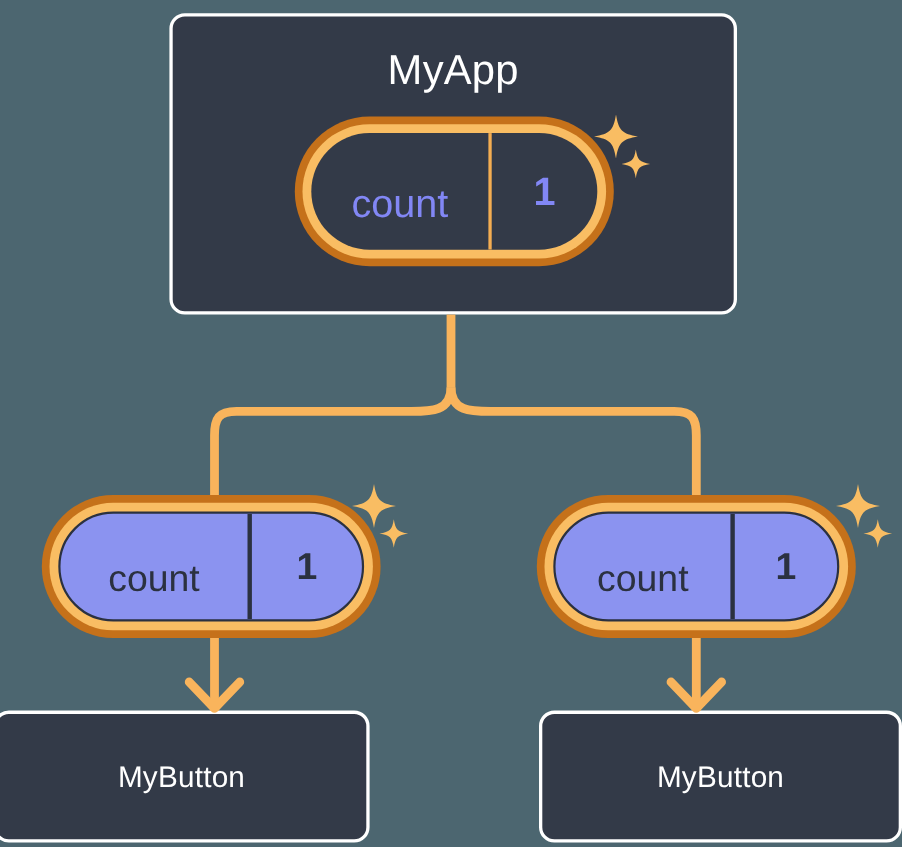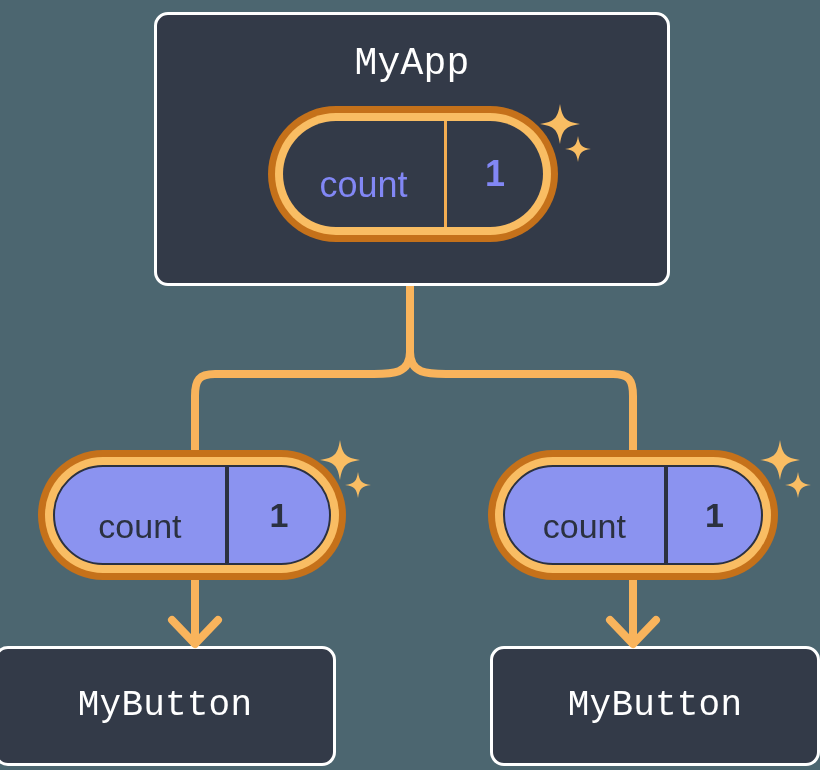--- a/index.html
+++ b/index.html
@@ -19,21 +19,20 @@
   
   .comp-box {
     position: absolute;
     box-sizing: border-box;
     background: #333a48;
     border: 3px solid #ffffff;
     border-radius: 14px;
     display: flex;
     flex-direction: column;
     align-items: center;
-    font-family: Liberation Mono, monospace;
   }
   .comp-title {
     color: #ffffff;
     font-size: 38px;
     font-weight: 400;
     letter-spacing: 0.2px;
     line-height: 1;
     white-space: nowrap;
   }
 
@@ -53,21 +52,21 @@
     left: -6px;
     top: 646px;
     width: 342px;
   }
   #btn-box-right {
     left: 490px;
     top: 646px;
     width: 330px;
   }
   .btn-title {
-    font-size: 36px;
+    font-size: 27px;
   }
 
   
   .pill {
     position: absolute;
     box-sizing: border-box;
     border-radius: 999px;
     background: #c5711a;            
     padding: 7px;
     filter: drop-shadow(0 0 0 transparent);

